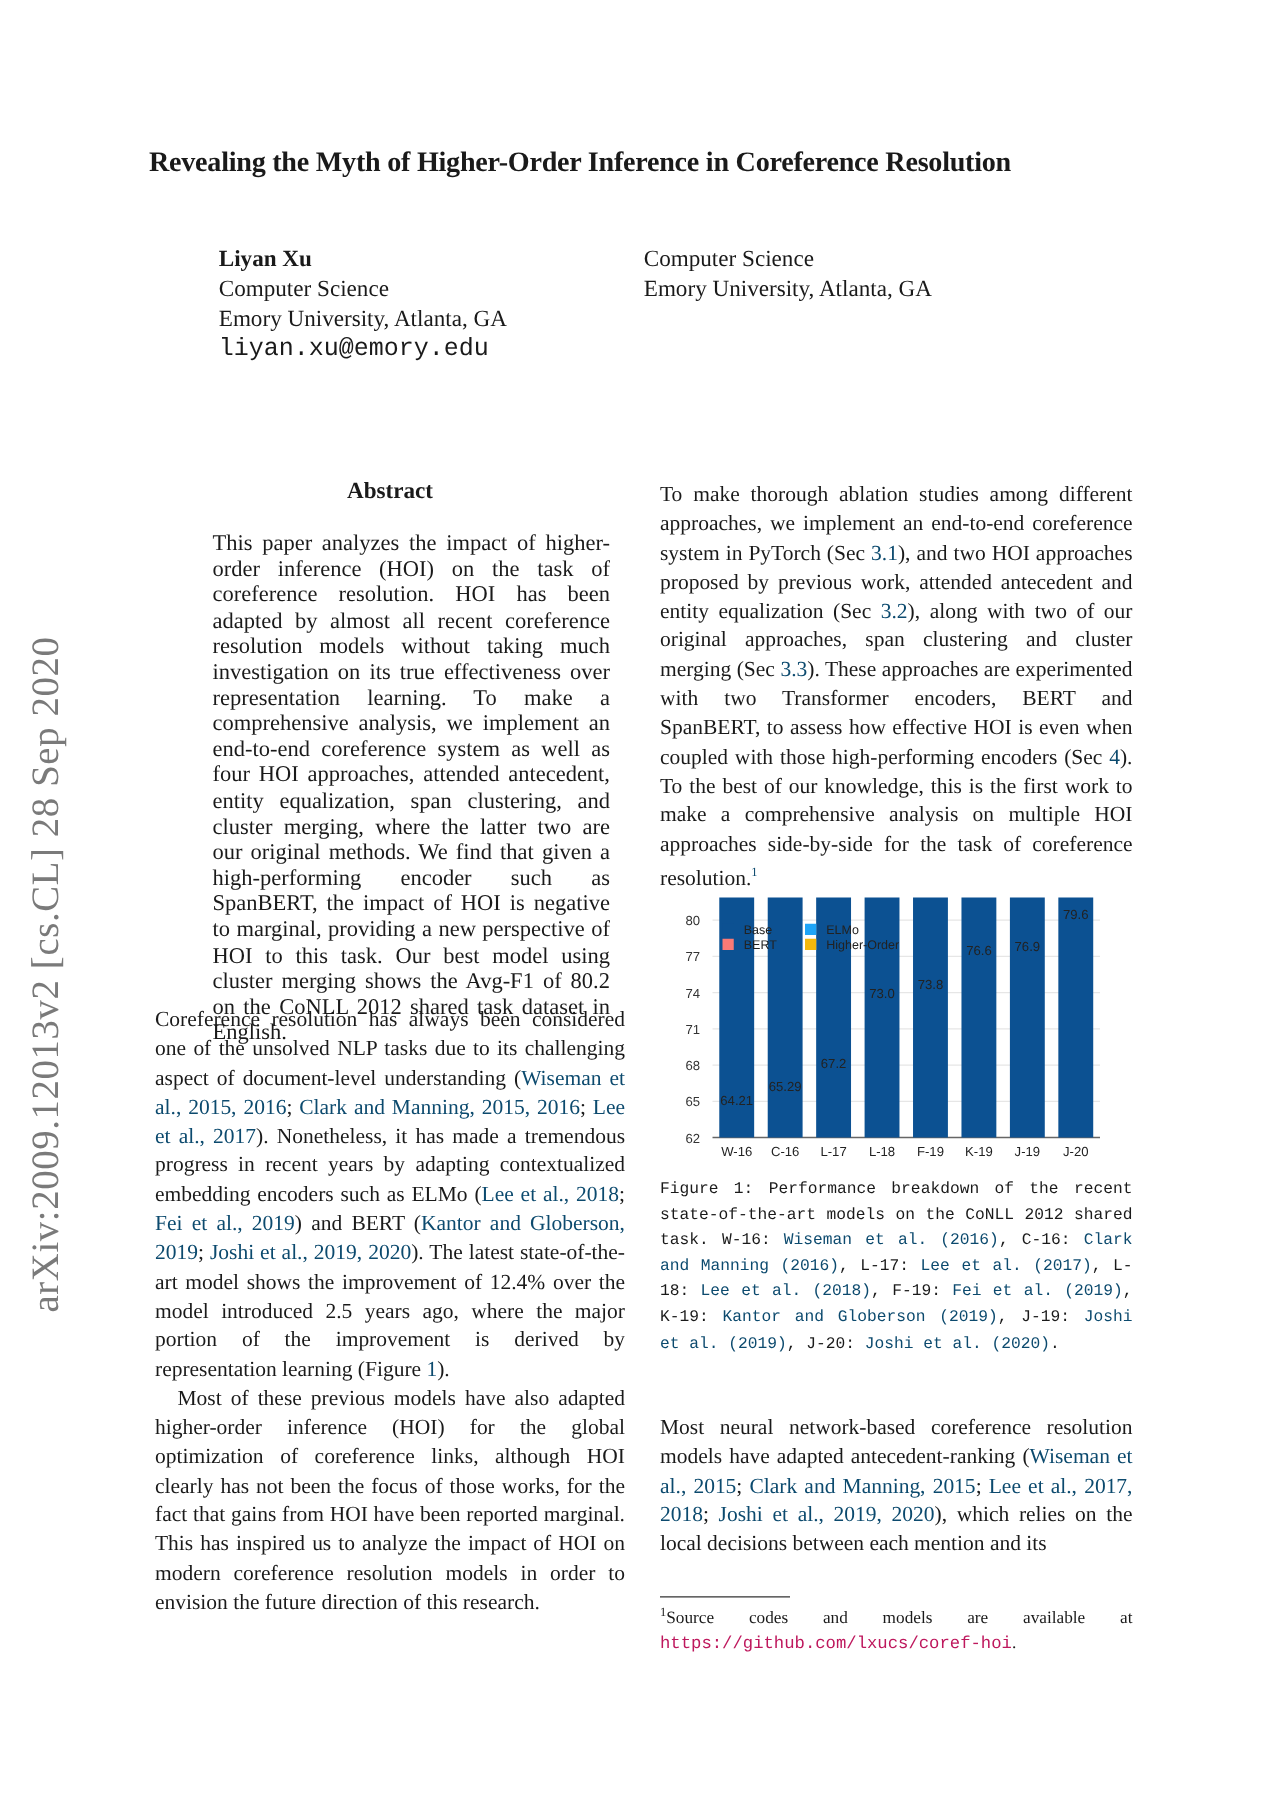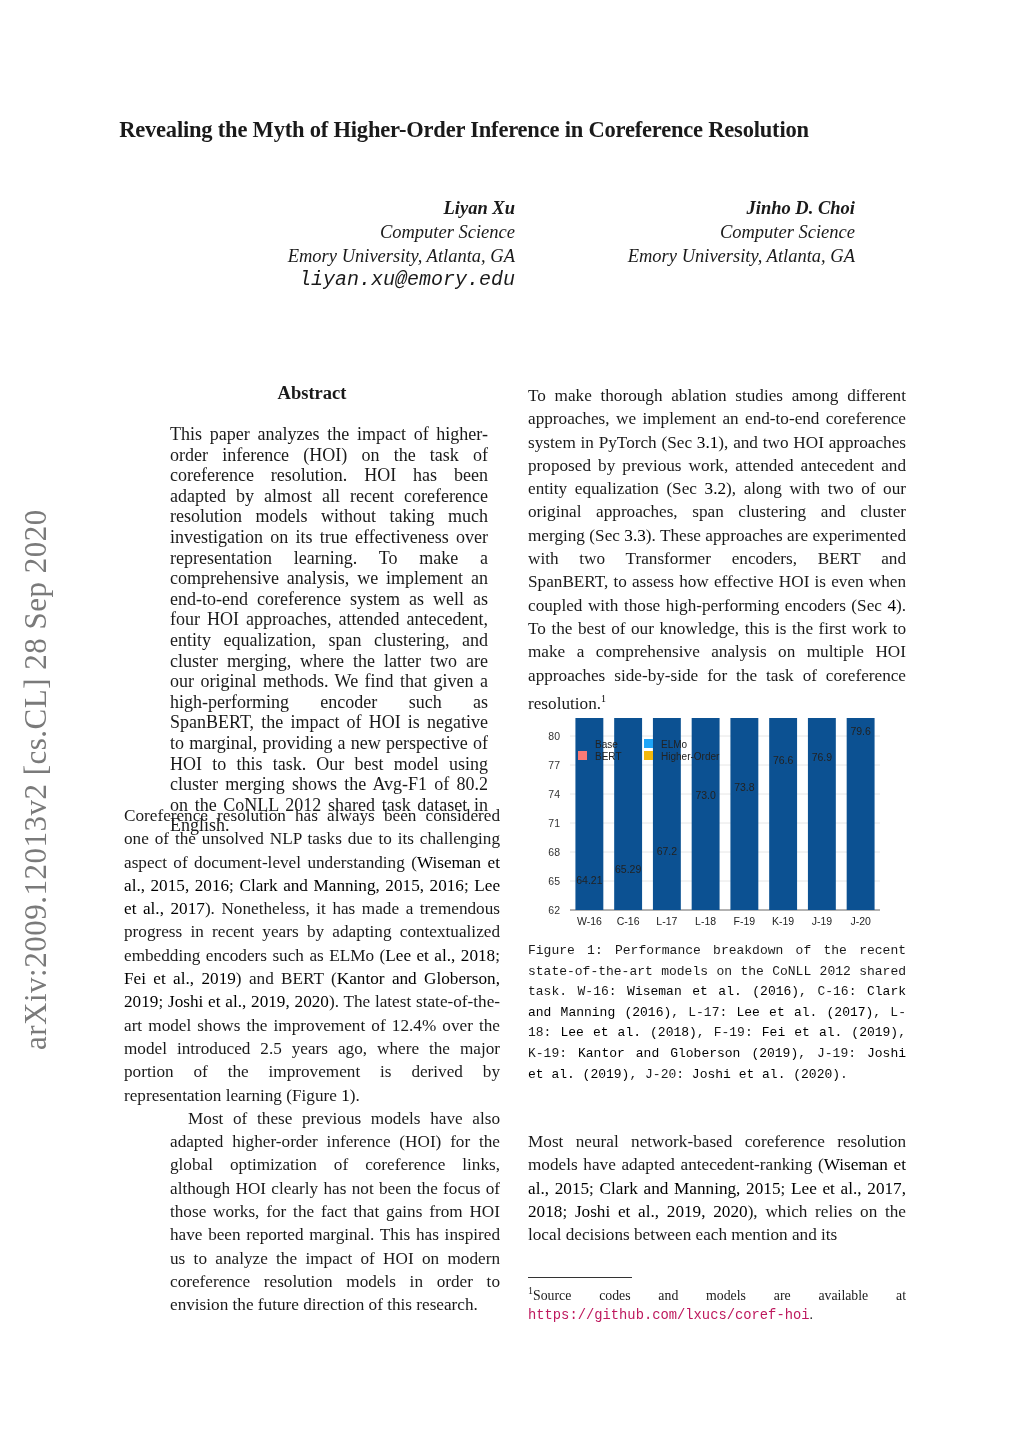--- a/index.html
+++ b/index.html
@@ -1,54 +1,53 @@
 <!DOCTYPE html>
 <html><head>
 <meta charset="utf-8">
 <style>
   html, body { margin: 0; padding: 0; background: #ffffff; }
   body { width: 1024px; height: 1448px; position: relative; overflow: hidden;
          font-family: "Liberation Serif", "DejaVu Serif", serif; color: #1a1a1a; }
   .abs { position: absolute; }
   .title { left: 0; width: 928px; top: 117px; text-align: center; font-weight: bold; font-size: 22.5px; letter-spacing: -0.2px; }
-  .author { top: 196px; width: 340px; text-align: right; font-size: 18.5px; line-height: 24px; font-style: italic; }
+  .author { top: 196px; width: 340px; text-align: left; font-size: 18.5px; line-height: 24px; }
   .author .name { font-weight: bold; }
   .author .email { font-family: "Liberation Mono", "DejaVu Sans Mono", monospace; font-size: 20px; }
   .arxiv { left: 18px; top: 1050px; transform-origin: 0 0; transform: rotate(-90deg);
            font-size: 31px; color: #7a7a7a; white-space: nowrap; letter-spacing: 0.5px; }
   .abs-head { left: 152px; width: 320px; top: 383px; text-align: center; font-weight: bold; font-size: 18.5px; }
   .abstract { left: 170px; width: 318px; top: 424px; font-size: 18px; line-height: 20.6px; text-align: justify; }
   .col { font-size: 17.2px; line-height: 23.3px; text-align: justify; }
   .left-col { left: 124px; width: 376px; }
   .right-col { left: 528px; width: 378px; }
   .sec-head { font-weight: bold; font-size: 19px; }
   .sec-num { display: inline-block; width: 36px; }
-  .cite { color: #000000; }
-  .indent { text-indent: 18px; margin-left: 46px; }
+  .cite { color: #0c4a6e; }
+  .indent { text-indent: 18px; }
   .caption { font-size: 13px; line-height: 20.6px; text-align: justify; font-family: Liberation Mono, monospace; }
   .footrule { left: 528px; top: 1277px; width: 104px; height: 1px; background: #333; }
   .footnote { left: 528px; top: 1281px; width: 378px; font-size: 13.8px; line-height: 19px; text-align: justify; }
   .mono { font-family: "Liberation Mono", "DejaVu Sans Mono", monospace; color: #be185d; }
   sup { font-size: 10px; }
   #chart { left: 540px; top: 718px; width: 370px; height: 215px; }
   #chart text { font-family: "Liberation Sans", "DejaVu Sans", sans-serif; }
 </style>
 </head>
 <body>
 
 <div class="abs title">Revealing the Myth of Higher-Order Inference in Coreference Resolution</div>
 
 <div class="abs author" style="left:175px;">
   <div class="name">Liyan Xu</div>
   <div>Computer Science</div>
   <div>Emory University, Atlanta, GA</div>
   <div class="email">liyan.xu@emory.edu</div>
 </div>
 <div class="abs author" style="left:515px;">
-  <div class="name">Jinho D. Choi</div>
   <div>Computer Science</div>
   <div>Emory University, Atlanta, GA</div>
 </div>
 
 <div class="abs arxiv">arXiv:2009.12013v2  [cs.CL]  28 Sep 2020</div>
 
 <div class="abs abs-head">Abstract</div>
 <div class="abs abstract">This paper analyzes the impact of higher-order inference (HOI) on the task of coreference resolution. HOI has been adapted by almost all recent coreference resolution models without taking much investigation on its true effectiveness over representation learning.  To make a comprehensive analysis, we implement an end-to-end coreference system as well as four HOI approaches, attended antecedent, entity equalization, span clustering, and cluster merging, where the latter two are our original methods. We find that given a high-performing encoder such as SpanBERT, the impact of HOI is negative to marginal, providing a new perspective of HOI to this task. Our best model using cluster merging shows the Avg-F1 of 80.2 on the CoNLL 2012 shared task dataset in English.</div>
 
 <div class="abs col left-col" style="top:791px;">

